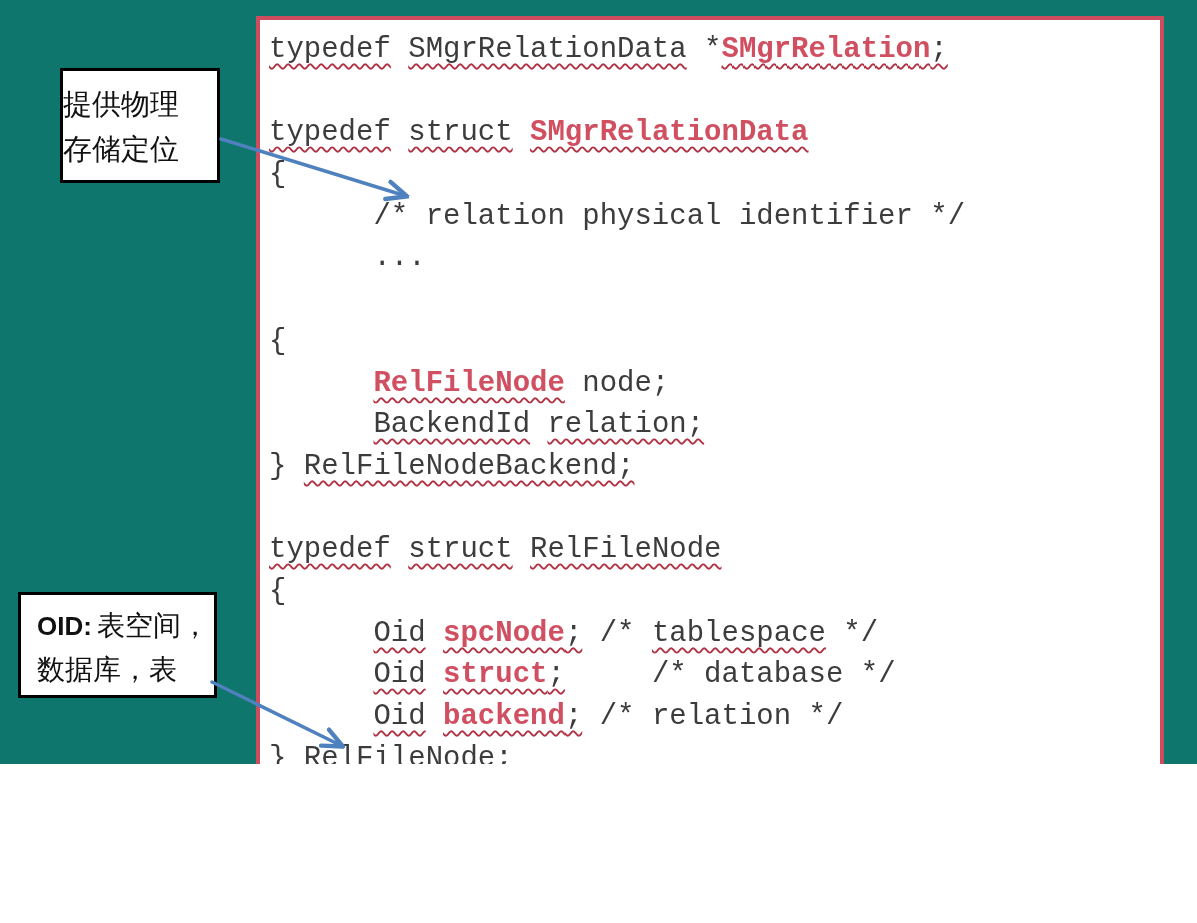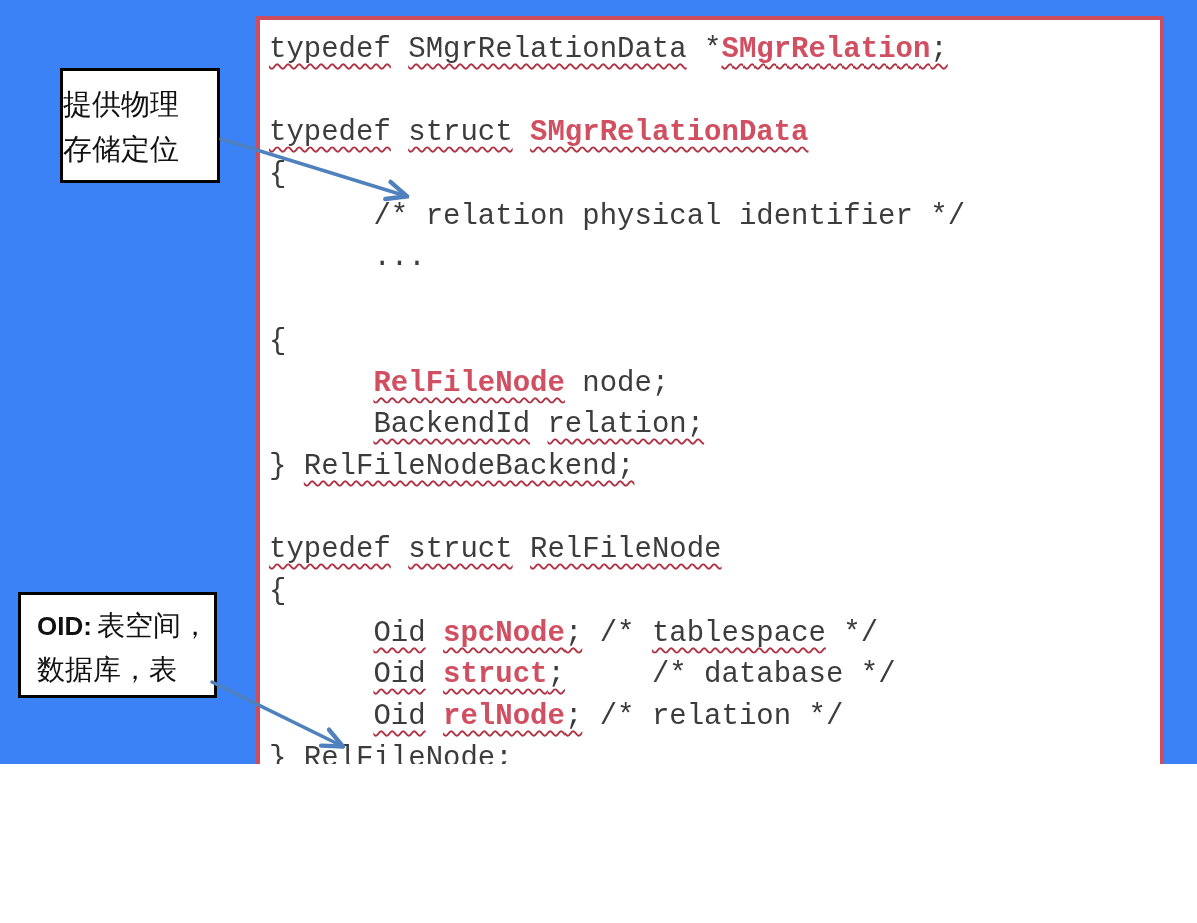--- a/index.html
+++ b/index.html
@@ -10,21 +10,21 @@
     --arrow-blue: #4E81BD;
     --anno-border: #000000;
     --anno-text: #111111;
   }
   * { margin: 0; padding: 0; box-sizing: border-box; }
   html, body { background: #ffffff; }
   .page {
     position: relative;
     width: 1197px;
     height: 764px;
-    background: #3b82f6;
+    background: #0f766e;
     overflow: hidden;
     font-family: "Liberation Sans", sans-serif;
   }
 
   
   .code-box {
     position: absolute;
     left: 256px;
     top: 16px;
     width: 908px;
@@ -131,21 +131,21 @@
         <div class="code-line">&nbsp;</div>
         <div class="code-line"><span>{</span></div>
         <div class="code-line"><span>      </span><span class="tok-bold tok-wavy">RelFileNode</span><span> node;</span></div>
         <div class="code-line"><span>      </span><span class="tok-wavy">BackendId</span><span> </span><span class="tok-wavy">relation;</span></div>
         <div class="code-line"><span>} </span><span class="tok-wavy">RelFileNodeBackend;</span></div>
         <div class="code-line">&nbsp;</div>
         <div class="code-line"><span class="tok-wavy">typedef</span><span> </span><span class="tok-wavy">struct</span><span> </span><span class="tok-wavy">RelFileNode</span></div>
         <div class="code-line"><span>{</span></div>
         <div class="code-line"><span>      </span><span class="tok-wavy">Oid</span><span> </span><span class="tok-bold tok-wavy">spcNode</span><span class="tok-wavy">;</span><span> /* </span><span class="tok-wavy">tablespace</span><span> */</span></div>
         <div class="code-line"><span>      </span><span class="tok-wavy">Oid</span><span> </span><span class="tok-bold tok-wavy">struct</span><span class="tok-wavy">;</span><span>     /* database */</span></div>
-        <div class="code-line"><span>      </span><span class="tok-wavy">Oid</span><span> </span><span class="tok-bold tok-wavy">relNode</span><span class="tok-wavy">;</span><span> /* relation */</span></div>
+        <div class="code-line"><span>      </span><span class="tok-wavy">Oid</span><span> </span><span class="tok-bold tok-wavy">backend</span><span class="tok-wavy">;</span><span> /* relation */</span></div>
         <div class="code-line"><span>} </span><span class="tok-wavy">RelFileNode;</span></div>
       </div>
   </div>
 
   <div class="anno anno-top">
     <div class="anno-line">提供物理</div>
     <div class="anno-line">存储定位</div>
   </div>
 
   <div class="anno anno-bottom">

